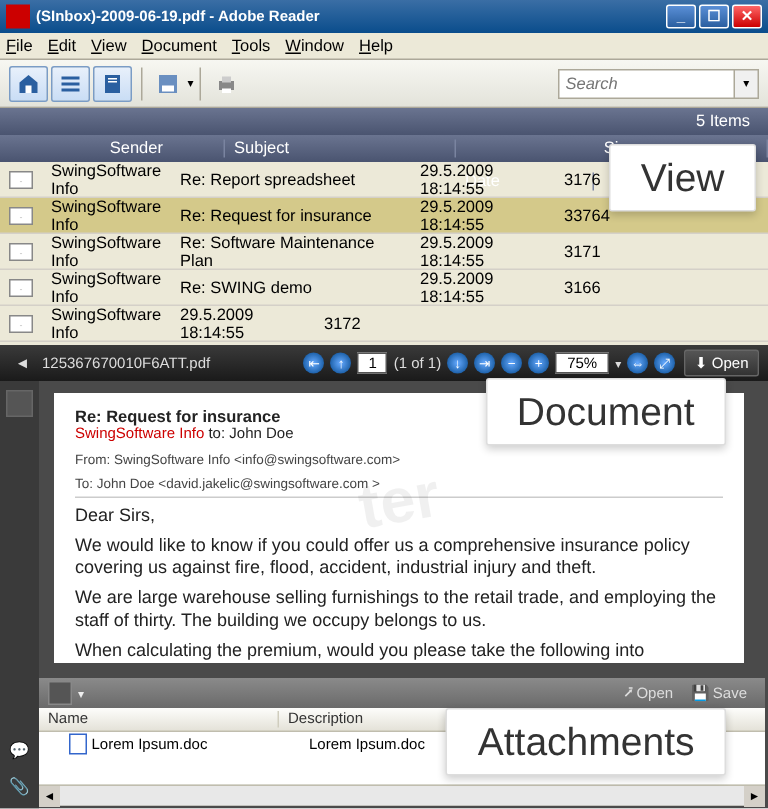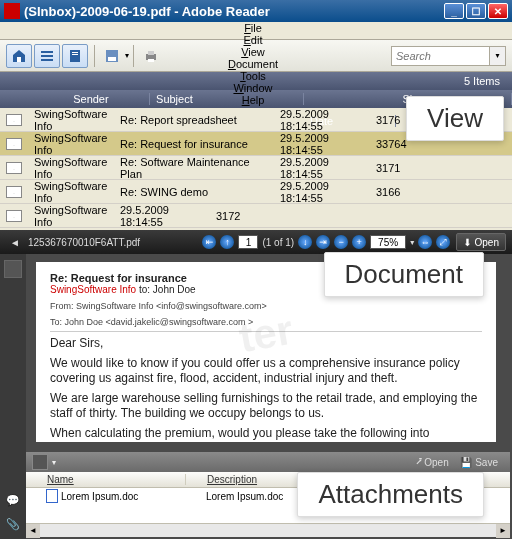--- a/index.html
+++ b/index.html
@@ -1,39 +1,39 @@
 <!DOCTYPE html>
 <html><head>
 <meta charset="utf-8">
 <style>
   * { box-sizing: border-box; margin: 0; padding: 0; }
   body { font-family: Tahoma, Arial, sans-serif; font-size: 11px; background: #fff; width: 512px; height: 539px; overflow: hidden; position: relative; }
   
   
   .titlebar { height: 22px; background: linear-gradient(#3a6ea5,#0a4d8c); display: flex; align-items: center; color: #fff; padding: 0 4px; }
   .titlebar .icon { width: 16px; height: 16px; background: #c00; margin-right: 4px; }
-  .titlebar .title { flex: 1; font-weight: bold; font-size: 13px; }
+  .titlebar .title { flex: 1; font-weight: bold; font-size: 10px; }
   .winbtn { width: 20px; height: 16px; margin-left: 2px; display:flex;align-items:center;justify-content:center;font-size:10px;font-weight:bold;border:1px solid #fff;border-radius:2px; }
   .winbtn.min{background:linear-gradient(#5a8fd6,#2a5fa0);}
   .winbtn.max{background:linear-gradient(#5a8fd6,#2a5fa0);}
   .winbtn.close{background:linear-gradient(#f66,#c00);}
   
   
-  .menubar { height: 18px; background: #ece9d8; display:flex; align-items:center; padding-left:4px; border-bottom:1px solid #aca899;flex-direction:column; }
+  .menubar { height: 18px; background: #ece9d8; display:flex; align-items:center; padding-left:4px; border-bottom:1px solid #aca899; }
   .menubar span { margin-right: 10px; font-size:11px; }
   .menubar span u { text-decoration: underline; }
   
   
   .toolbar { height: 32px; background: linear-gradient(#f7f7f2,#e3e3da); display:flex; align-items:center; padding:0 6px; border-bottom:1px solid #aca899; }
   .tbtn { width:26px; height:24px; border:1px solid transparent; border-radius:2px; display:flex;align-items:center;justify-content:center;margin-right:2px;}
   .tbtn.active{border-color:#7a9cc6;background:linear-gradient(#e8f0fb,#c9ddf5);}
   .tbtn svg{width:16px;height:16px;}
   .tsep{width:1px;height:22px;background:#aca899;margin:0 4px;}
   .toolbar .spacer{flex:1;}
-  .searchbox{width:99px;height:20px;border:1px solid #aca899;background:#fff;padding:0 4px;font-size:11px;font-style:italic;color:#999;}
+  .searchbox{width:118px;height:20px;border:1px solid #aca899;background:#fff;padding:0 4px;font-size:11px;font-style:italic;color:#999;}
   .searchdrop{width:16px;height:20px;border:1px solid #aca899;border-left:none;background:#f0f0f0;display:flex;align-items:center;justify-content:center;font-size:8px;}
   
   
   .itemcount{height:18px;background:linear-gradient(#6a7490,#4a5470);color:#fff;text-align:right;padding-right:12px;line-height:18px;font-size:11px;}
   
   
   .tablewrap{height:140px;background:#ece9d8;overflow:hidden;}
   .thead{height:18px;background:linear-gradient(#6a7490,#4a5470);color:#fff;display:flex;align-items:center;font-size:11px;padding-left:40px;}
   .thead div{padding-left:6px;border-right:1px solid #7a84a0;}
   .thead .c0{width:28px;}
@@ -77,21 +77,21 @@
   
   .attwrap{height:89px;background:#4a4a4a;display:flex;}
   .attside{width:26px;background:#3a3a3a;display:flex;flex-direction:column;justify-content:flex-end;align-items:center;padding-bottom:6px;gap:6px;}
   .attside .sidebtn{width:18px;height:18px;display:flex;align-items:center;justify-content:center;color:#ccc;}
   .attpanel{flex:1;background:#ece9d8;margin:2px 2px 2px 0;display:flex;flex-direction:column;}
   .atthdr{height:20px;background:linear-gradient(#8a8a8a,#6a6a6a);display:flex;align-items:center;padding:0 6px;color:#eee;font-size:10px;}
   .atthdr .glyph{width:16px;height:16px;background:#555;margin-right:4px;border:1px solid #888;}
   .atthdr .spacer{flex:1;}
   .atthdr .hbtn{padding:0 6px;height:16px;display:flex;align-items:center;gap:2px;color:#ddd;}
   .attcols{height:16px;background:linear-gradient(#fdfdfb,#e4e2d8);display:flex;align-items:center;font-size:10px;color:#333;border-bottom:1px solid #c0bdae;}
-  .attcols div{padding-left:21px;border-right:1px solid #d0cdbe;text-decoration:underline;}
+  .attcols div{padding-left:6px;border-right:1px solid #d0cdbe;}
   .attcols .a0{width:160px;}
   .attcols .a1{width:120px;}
   .attcols .a2{width:80px;}
   .attcols .a3{width:80px;}
   .attrow{height:16px;display:flex;align-items:center;font-size:10px;background:#fff;}
   .attrow div{padding-left:20px;}
   .attrow .a0{width:160px;display:flex;align-items:center;gap:3px;}
   .attrow .a1{width:120px;}
   .attrow .a2{width:80px;}
   .attrow .a3{width:80px;}

